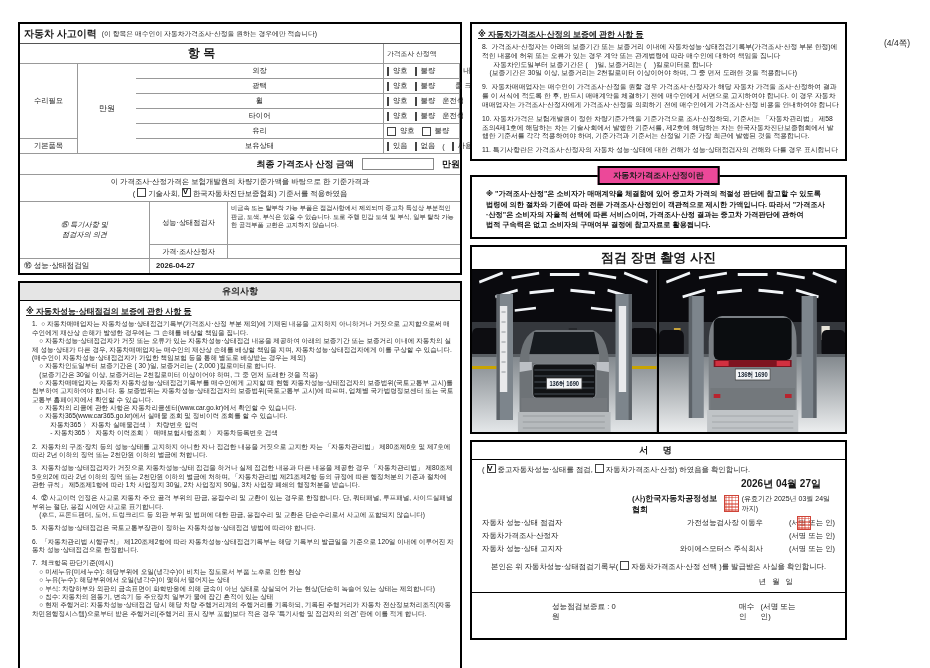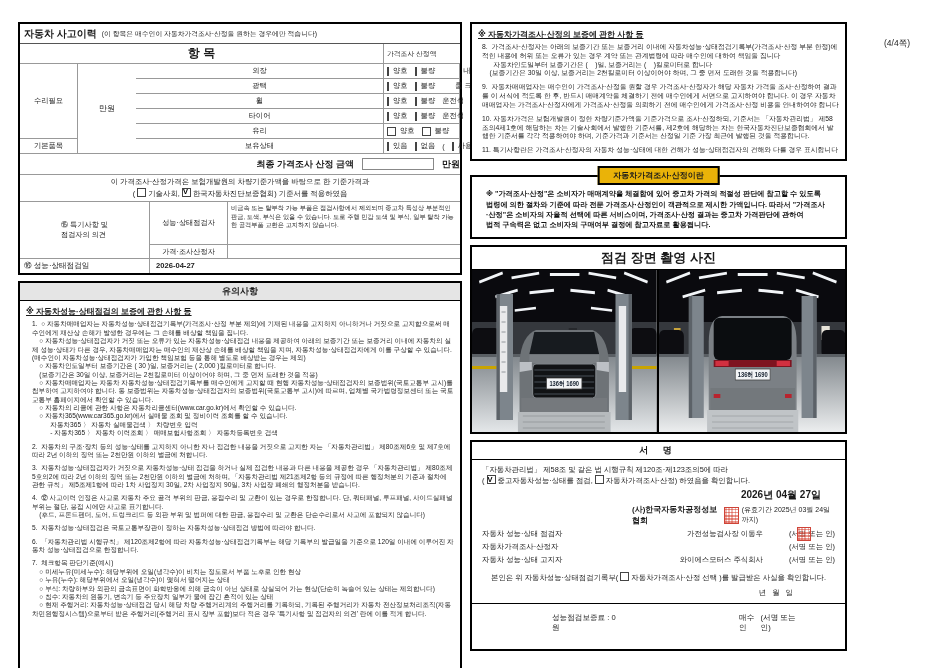--- a/index.html
+++ b/index.html
@@ -23,39 +23,39 @@
   .grp{grid-row:2/7;}
   .pricecell{grid-row:2/8;border-bottom:1px solid #999;display:flex;align-items:center;justify-content:center;}
   .cbrow{gap:2px;flex-wrap:nowrap;white-space:nowrap;}
   .cbrow .lab{margin-right:5px;}
   .cb{display:inline-block;width:7px;height:7px;border:1px solid #444;background:#fff;margin-right:2px;vertical-align:-1px;position:relative;}
   .cb.checked::after{content:"V";position:absolute;left:0px;top:-1.5px;font-size:7.5px;font-weight:700;color:#000;}
   .finalrow{border-bottom:1px solid #999;display:flex;align-items:center;justify-content:flex-end;gap:8px;height:20px;font-size:9px;font-weight:700;}
   .inpbox{width:72px;height:12px;border:1px solid #888;background:#fff;font-size:8px;text-align:right;padding:0 2px;box-sizing:border-box;}
   .basis{border-bottom:1px solid #999;text-align:center;font-size:7.4px;line-height:1.45;padding:2px 0;}
   .spgrid{display:grid;grid-template-columns:130px 78px 1fr;font-size:7.2px;}
-  .sp-label{grid-row:1/3;display:flex;align-items:center;justify-content:center;border-right:1px solid #999;border-bottom:1px solid #999;white-space:pre-line;}
+  .sp-label{grid-row:1/3;display:flex;align-items:center;justify-content:center;text-align:center;border-right:1px solid #999;border-bottom:1px solid #999;white-space:pre-line;font-style:italic;}
   .sp-insp{display:flex;align-items:center;justify-content:center;border-right:1px solid #999;border-bottom:1px solid #999;min-height:42px;}
   .sp-note{border-bottom:1px solid #999;font-size:6.2px;line-height:1.3;padding:2px 3px;color:#222;}
   .sp-appr{display:flex;align-items:center;justify-content:center;border-right:1px solid #999;border-bottom:1px solid #999;min-height:13px;}
   .sp-empty{border-bottom:1px solid #999;}
   .daterow{display:grid;grid-template-columns:130px 1fr;font-size:7.6px;}
   .daterow .dl{padding:2px 4px;border-right:1px solid #999;}
   .daterow .dv{padding:2px 6px;font-weight:600;}
   .notice{margin-top:6px;height:395px;overflow:hidden;}
   .nhead{text-align:center;font-weight:700;font-size:9px;border-bottom:1.5px solid #000;padding:2px 0;background:#e5e5e5;}
   .nbody{padding:3px 6px 0 6px;}
   .nsub{font-size:8px;font-weight:700;text-decoration:underline;margin:2px 0 3px 0;}
   .ni{font-size:6.6px;line-height:1.27;white-space:pre-wrap;margin:0 0 5px 6px;color:#1c1c1c;}
   
   .rp{position:absolute;left:470px;top:22px;width:377px;}
   .wbox{padding:3px 6px 2px 6px;}
   .ai{font-size:6.8px;line-height:1.3;white-space:pre-wrap;margin:0 0 5px 4px;color:#1c1c1c;}
   .defwrap{position:relative;margin-top:14px;}
-  .deftitle{position:absolute;left:50%;transform:translateX(-50%);top:-9px;background:#eab308;border:2px solid #000;font-size:8px;font-weight:700;padding:2px 14px;white-space:nowrap;z-index:2;}
+  .deftitle{position:absolute;left:50%;transform:translateX(-50%);top:-9px;background:#ec4899;border:2px solid #000;font-size:8px;font-weight:700;padding:2px 14px;white-space:nowrap;z-index:2;}
   .defbox{padding:12px 14px 6px 14px;}
   .deftext{font-size:7.2px;font-weight:700;line-height:1.45;white-space:pre-wrap;color:#111;}
   .photos{margin-top:6px;}
   .phead{text-align:center;font-weight:700;font-size:13px;border-bottom:1.5px solid #000;padding:2px 0;}
   .prow{display:flex;}
   .pcell{width:50%;box-sizing:border-box;}
   .pcell:first-child{border-right:2px solid #000;}
   .pcell svg{display:block;width:100%;height:162px;}
   .signbox{margin-top:6px;}
   .shead{text-align:center;font-weight:700;font-size:9px;border-bottom:1.5px solid #000;padding:2px 0;letter-spacing:6px;}
@@ -414,21 +414,20 @@
                 <line x1="64" y1="158" x2="162" y2="158"></line>
               </g>
           </svg>
         </div>
       </div>
     </div>
 
     <div class="box signbox">
       <div class="shead">서    명</div>
       <div class="sbody">
-        <div class="lawline">「자동차관리법」 제58조 및 같은 법 시행규칙 제120조·제123조의5에 따라</div>
         <div class="lawline">
           <span>(</span>
           <span class="cb checked"></span><span>중고자동차성능·상태를 점검,</span>
           <span class="cb"></span><span>자동차가격조사·산정) 하였음을 확인합니다.</span>
         </div>
         <div class="sdate">2026년      04월      27일</div>
         <div class="orgline">
           <span class="orgname">(사)한국자동차공정성보협회</span>
           <span class="stamp"></span>
           <span class="validity">(유효기간 2025년 03월 24일 까지)</span>

